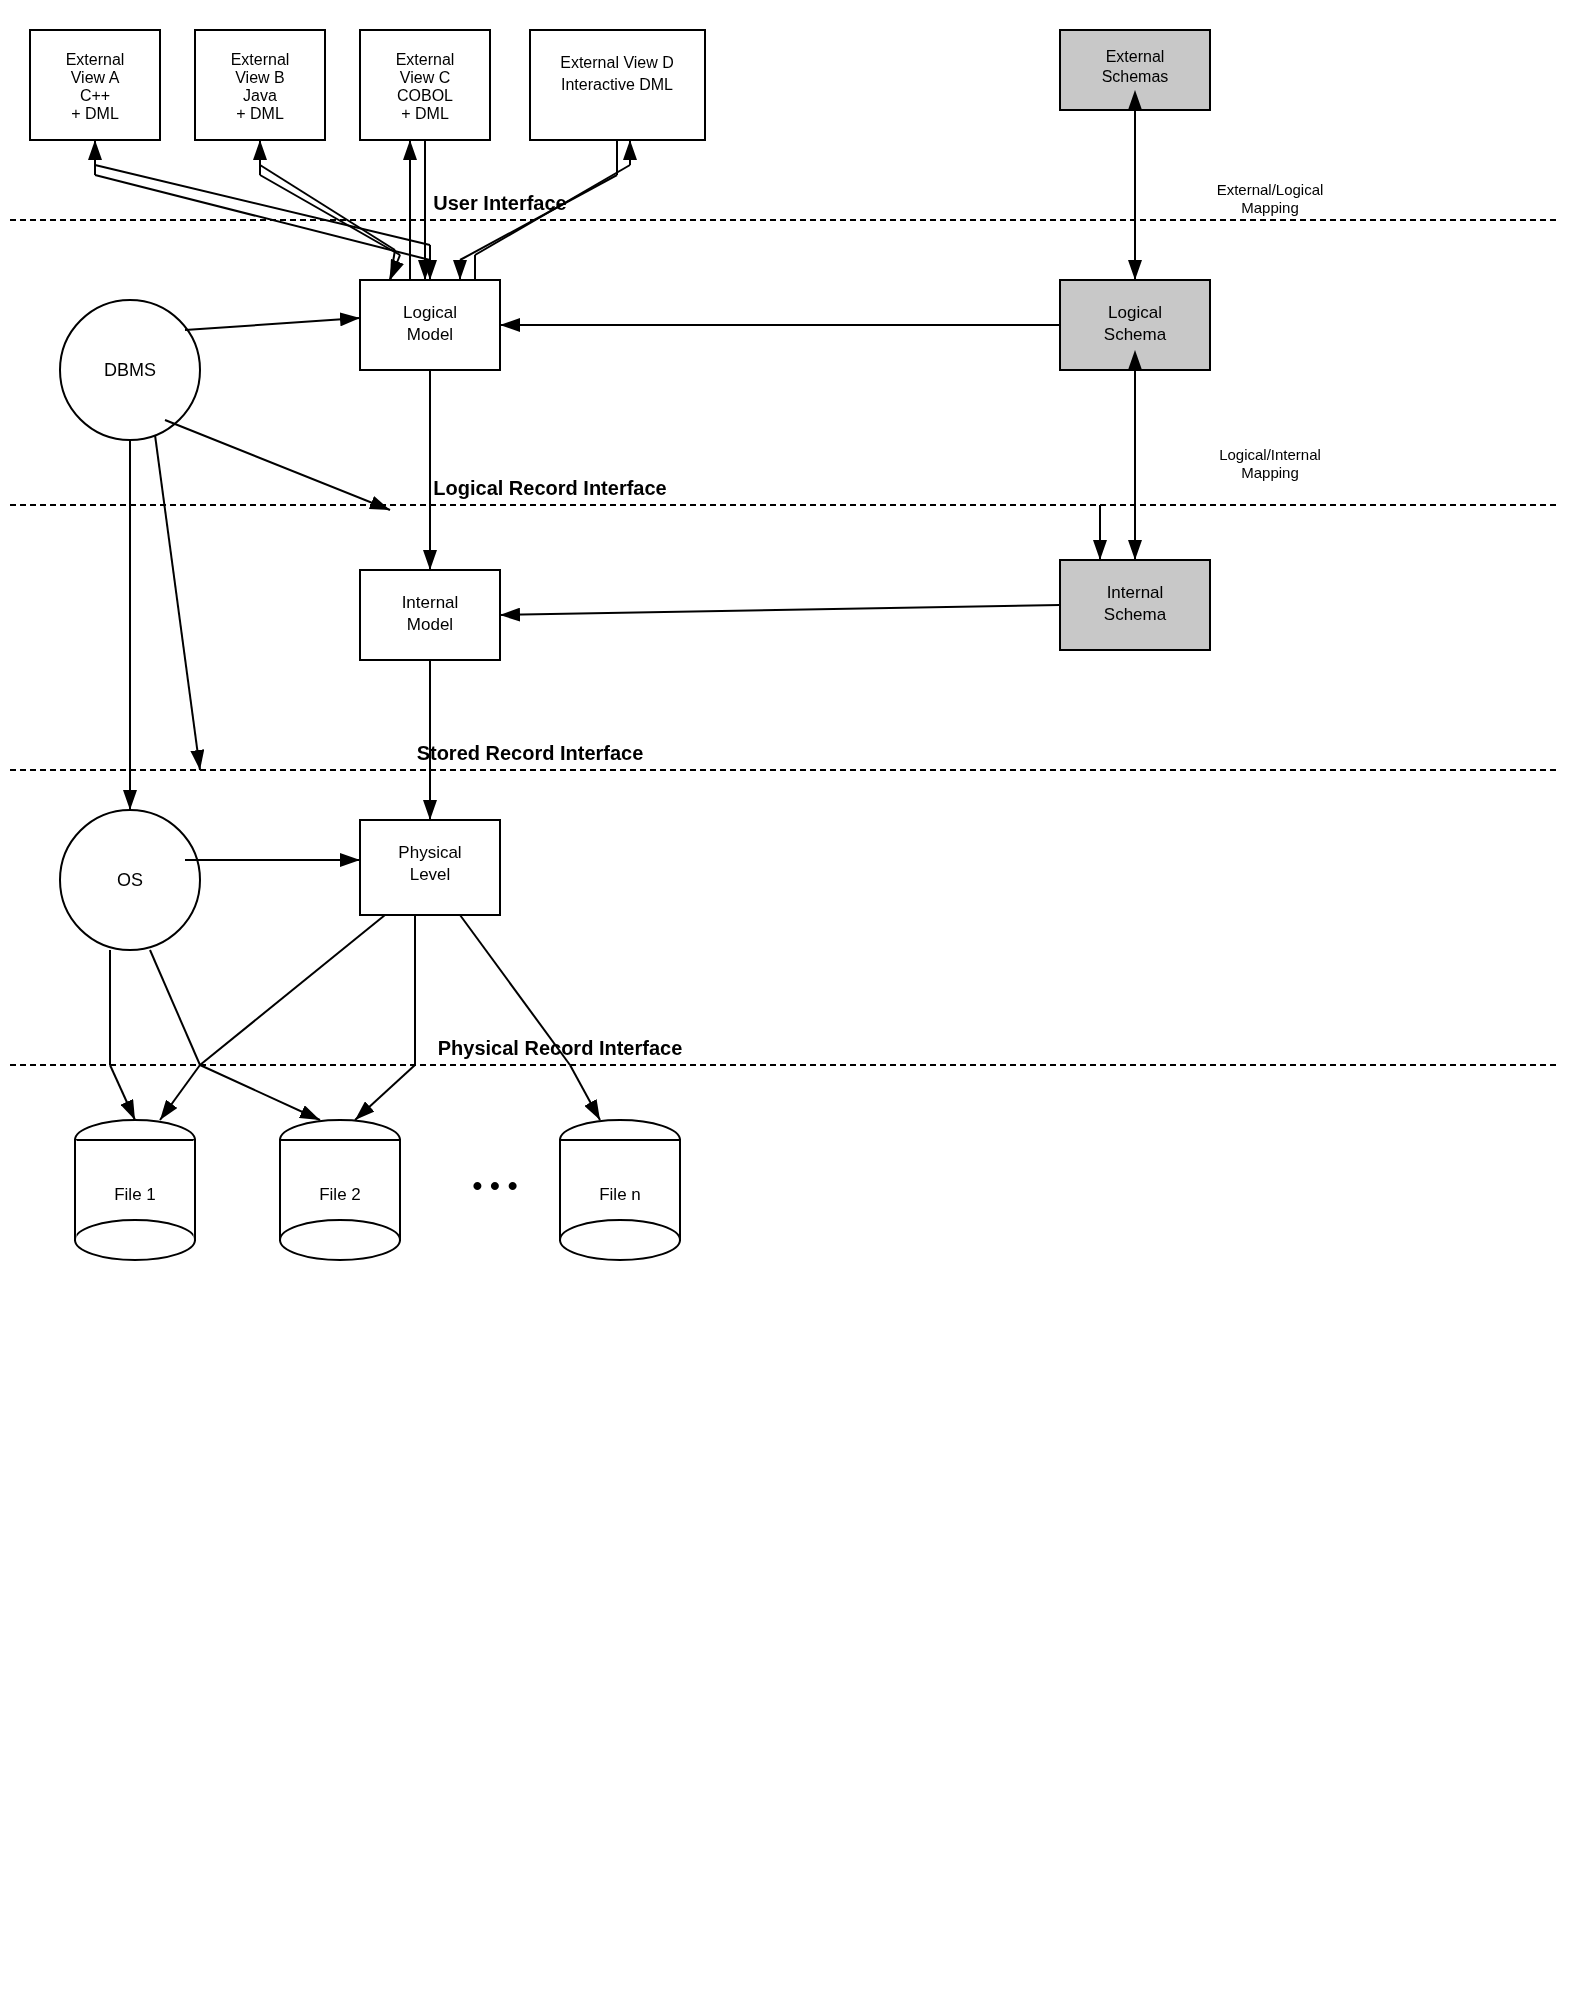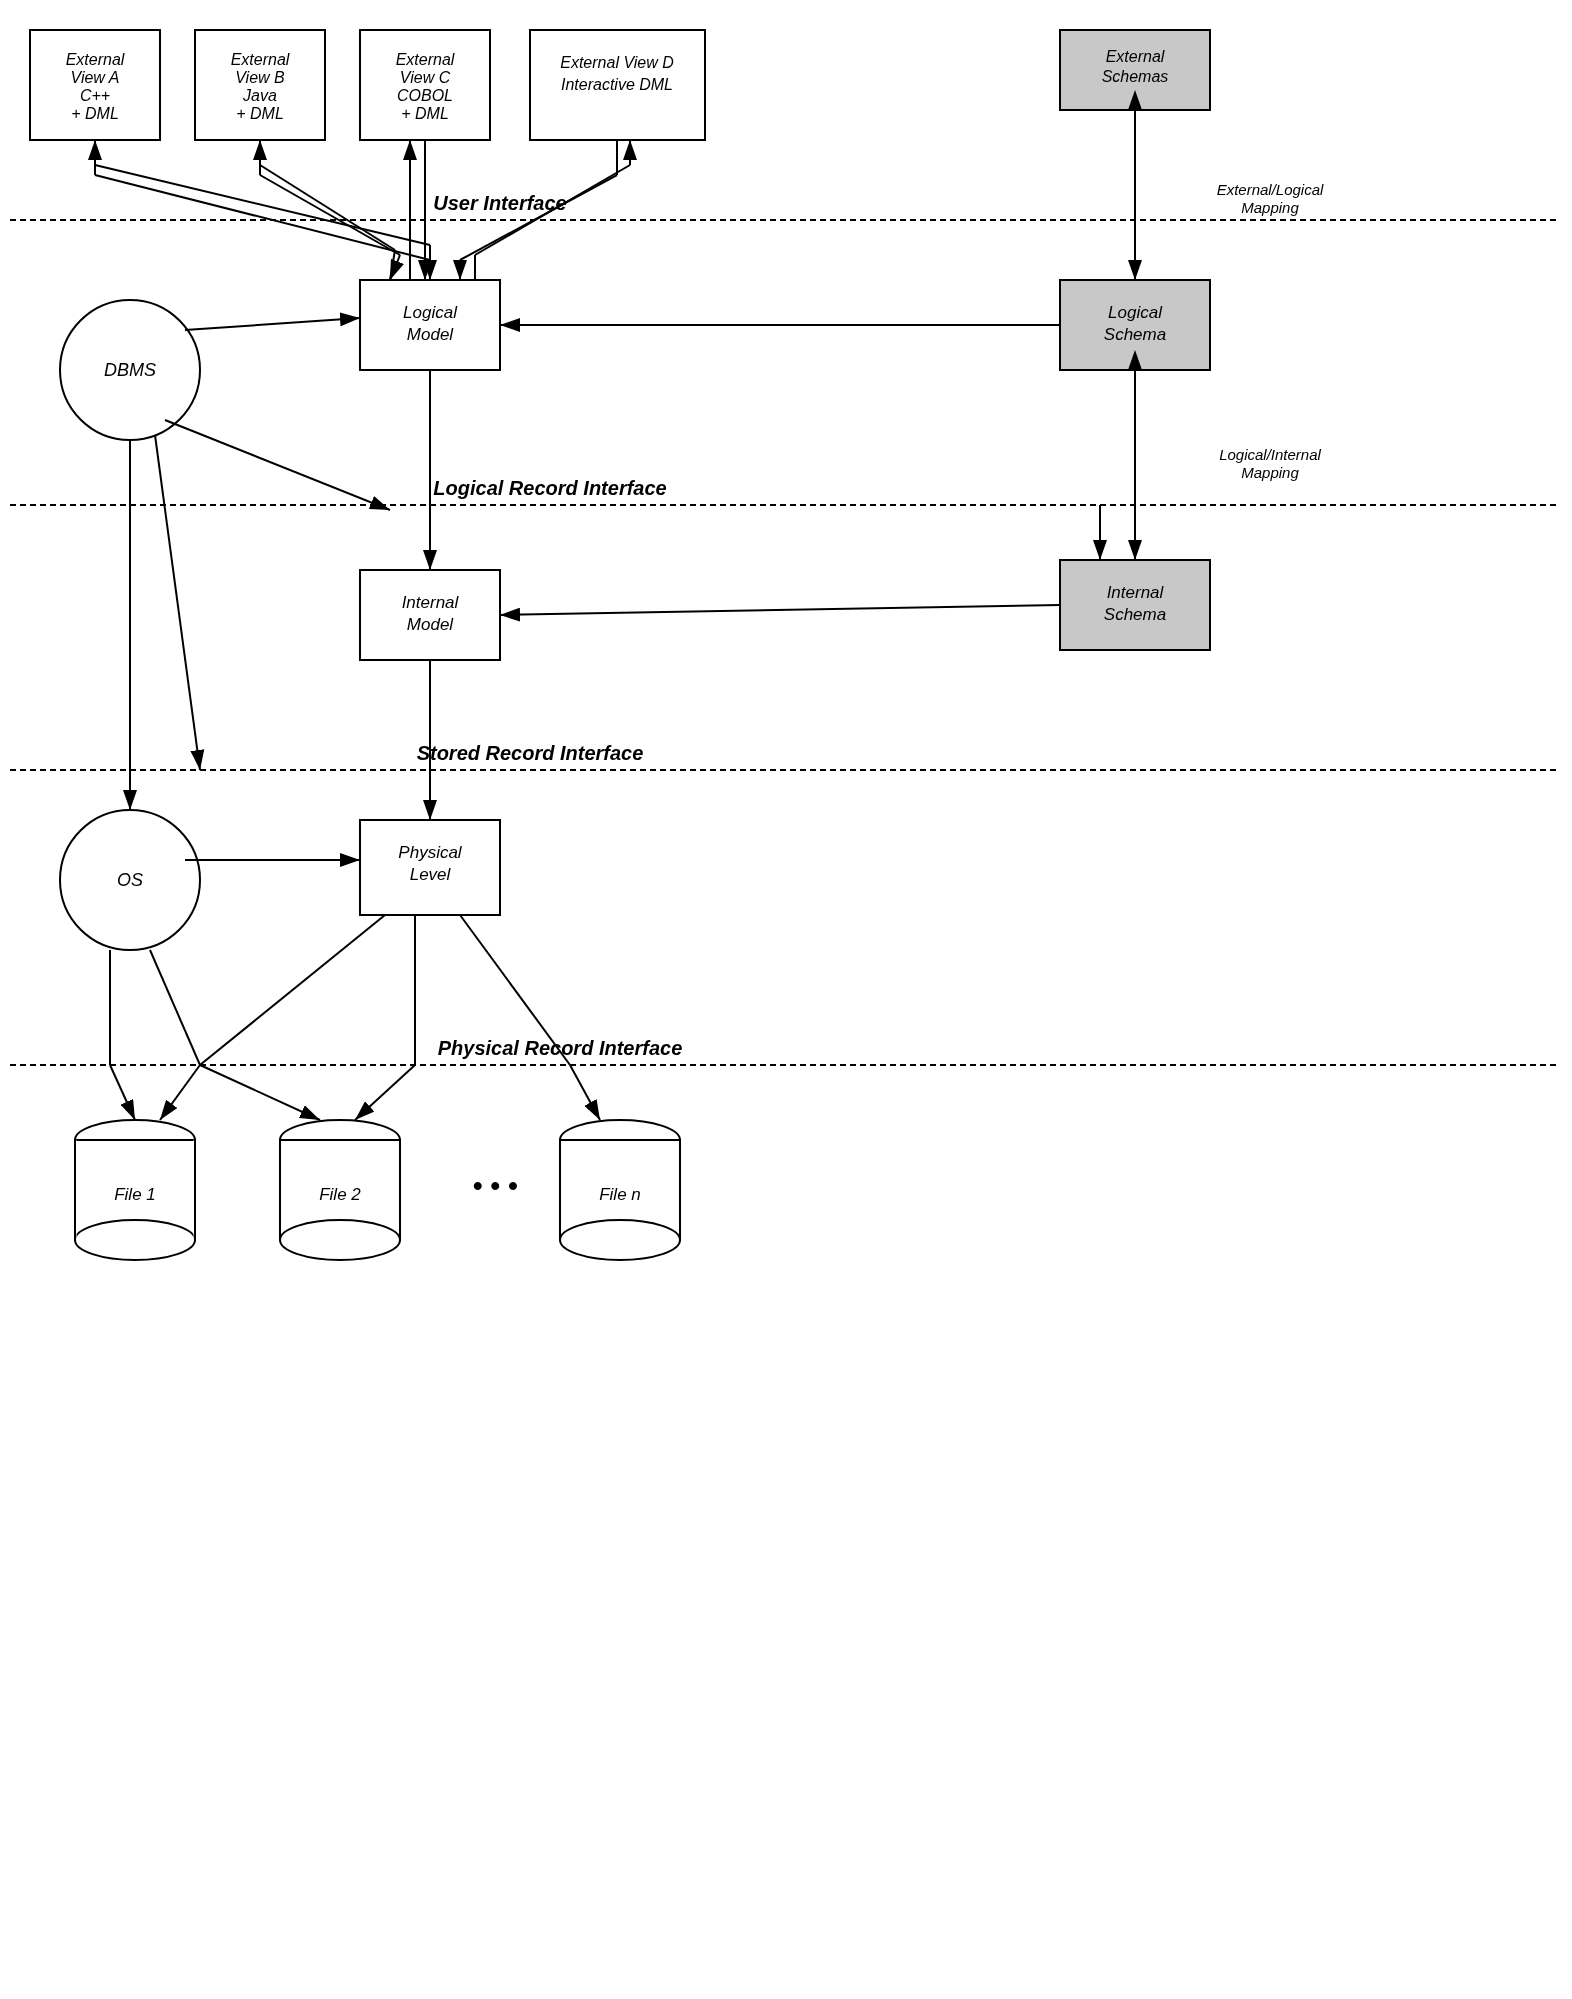--- a/index.html
+++ b/index.html
@@ -8,21 +8,20 @@
       font-family: Arial, sans-serif;
       width: 1572px;
       min-height: 1999px;
       position: relative;
       overflow: hidden;
     }
     #diagram-container {
       position: relative;
       width: 1572px;
       height: 1549px;
-      font-style: italic;
     }
     svg#main-svg {
       position: absolute;
       top: 0; left: 0;
       width: 1572px;
       height: 1999px;
     }
   </style>
 </head>
 <body>

